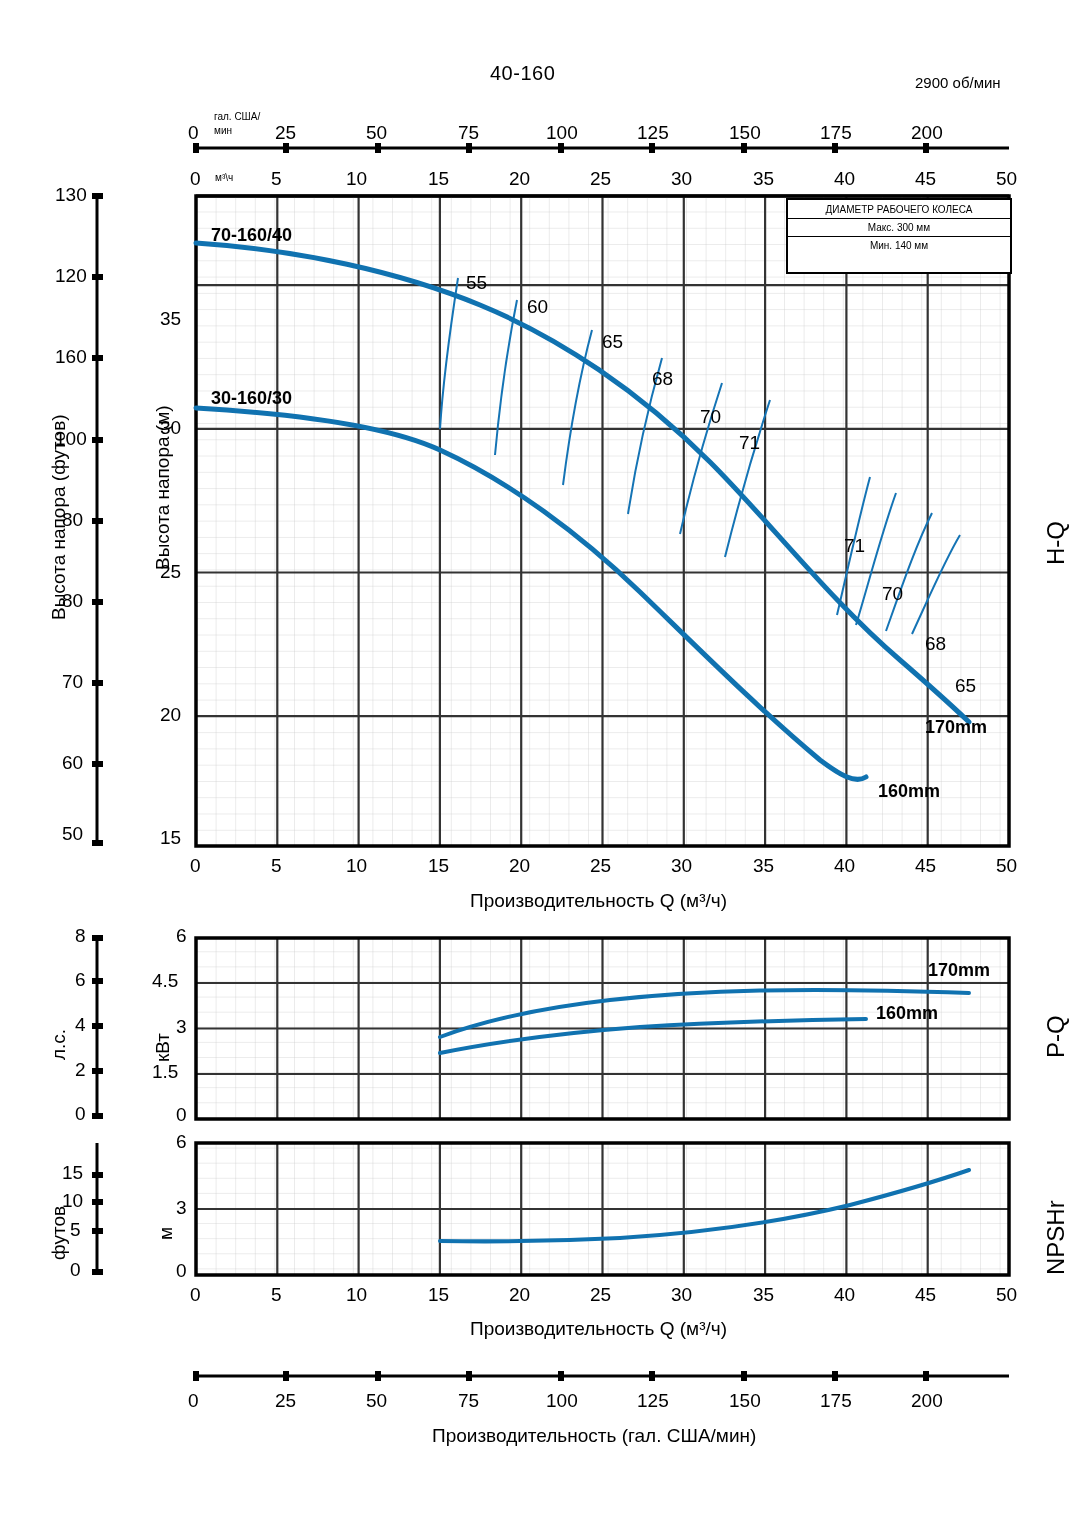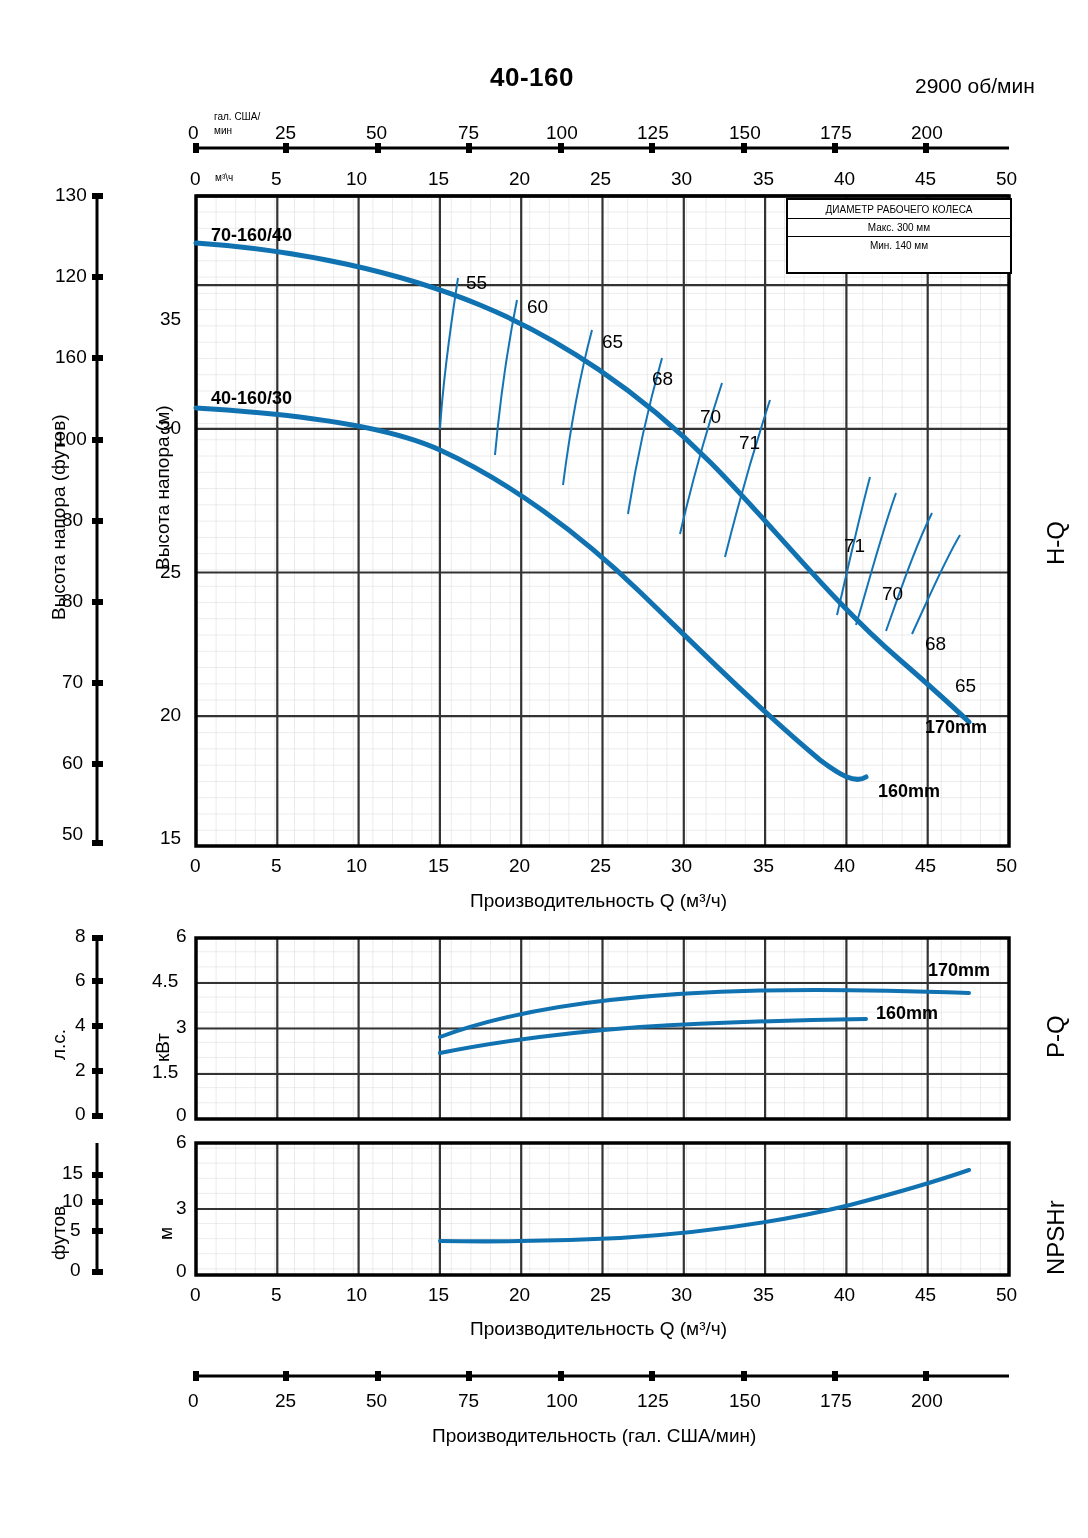--- a/index.html
+++ b/index.html
@@ -1,19 +1,19 @@
 <!DOCTYPE html>
 <html><head>
 <meta charset="utf-8">
 <style>
   html,body{margin:0;padding:0;background:#ffffff;}
   body{width:1088px;height:1538px;position:relative;font-family:"Liberation Sans",sans-serif;color:#000;}
   .abs{position:absolute;}
-  .ttl{font-size:26px;font-weight:bold;letter-spacing:.5px;}
-  .sub{font-size:21px;}
+  .ttl{font-size:20px;font-weight:normal;letter-spacing:.5px;}
+  .sub{font-size:15px;}
   .tick{font-size:19px;}
   .small{font-size:10px;}
   .axlabel{font-size:19px;}
   .rot{transform-origin:0 0;}
   svg{display:block;}
   .noselect{user-select:none;}
 </style>
 </head>
 <body>
 
@@ -263,21 +263,21 @@
 <div class="abs axlabel rot noselect" style="left:48px;top:1060px;transform:rotate(-90deg);white-space:nowrap;">л.с.</div>
 <div class="abs axlabel rot noselect" style="left:152px;top:1062px;transform:rotate(-90deg);white-space:nowrap;">кВт</div>
 <div class="abs axlabel rot noselect" style="left:48px;top:1260px;transform:rotate(-90deg);white-space:nowrap;">футов</div>
 <div class="abs axlabel rot noselect" style="left:155px;top:1240px;transform:rotate(-90deg);white-space:nowrap;">м</div>
 
 <div class="abs rot noselect" style="left:1042px;top:565px;transform:rotate(-90deg);white-space:nowrap;font-size:24px;">H-Q</div>
 <div class="abs rot noselect" style="left:1042px;top:1058px;transform:rotate(-90deg);white-space:nowrap;font-size:24px;">P-Q</div>
 <div class="abs rot noselect" style="left:1042px;top:1275px;transform:rotate(-90deg);white-space:nowrap;font-size:24px;">NPSHr</div>
 
 <div class="abs noselect" style="left:211px;top:225px;font-size:18px;font-weight:bold;">70-160/40</div>
-<div class="abs noselect" style="left:211px;top:388px;font-size:18px;font-weight:bold;">40-160/30</div>
+<div class="abs noselect" style="left:211px;top:388px;font-size:18px;font-weight:bold;">30-160/30</div>
 <div class="abs noselect" style="left:925px;top:717px;font-size:18px;font-weight:bold;">170mm</div>
 <div class="abs noselect" style="left:878px;top:781px;font-size:18px;font-weight:bold;">160mm</div>
 
 <div class="abs tick noselect" style="left:466px;top:272px;">55</div>
 <div class="abs tick noselect" style="left:527px;top:296px;">60</div>
 <div class="abs tick noselect" style="left:602px;top:331px;">65</div>
 <div class="abs tick noselect" style="left:652px;top:368px;">68</div>
 <div class="abs tick noselect" style="left:700px;top:406px;">70</div>
 <div class="abs tick noselect" style="left:739px;top:432px;">71</div>
 <div class="abs tick noselect" style="left:844px;top:535px;">71</div>

